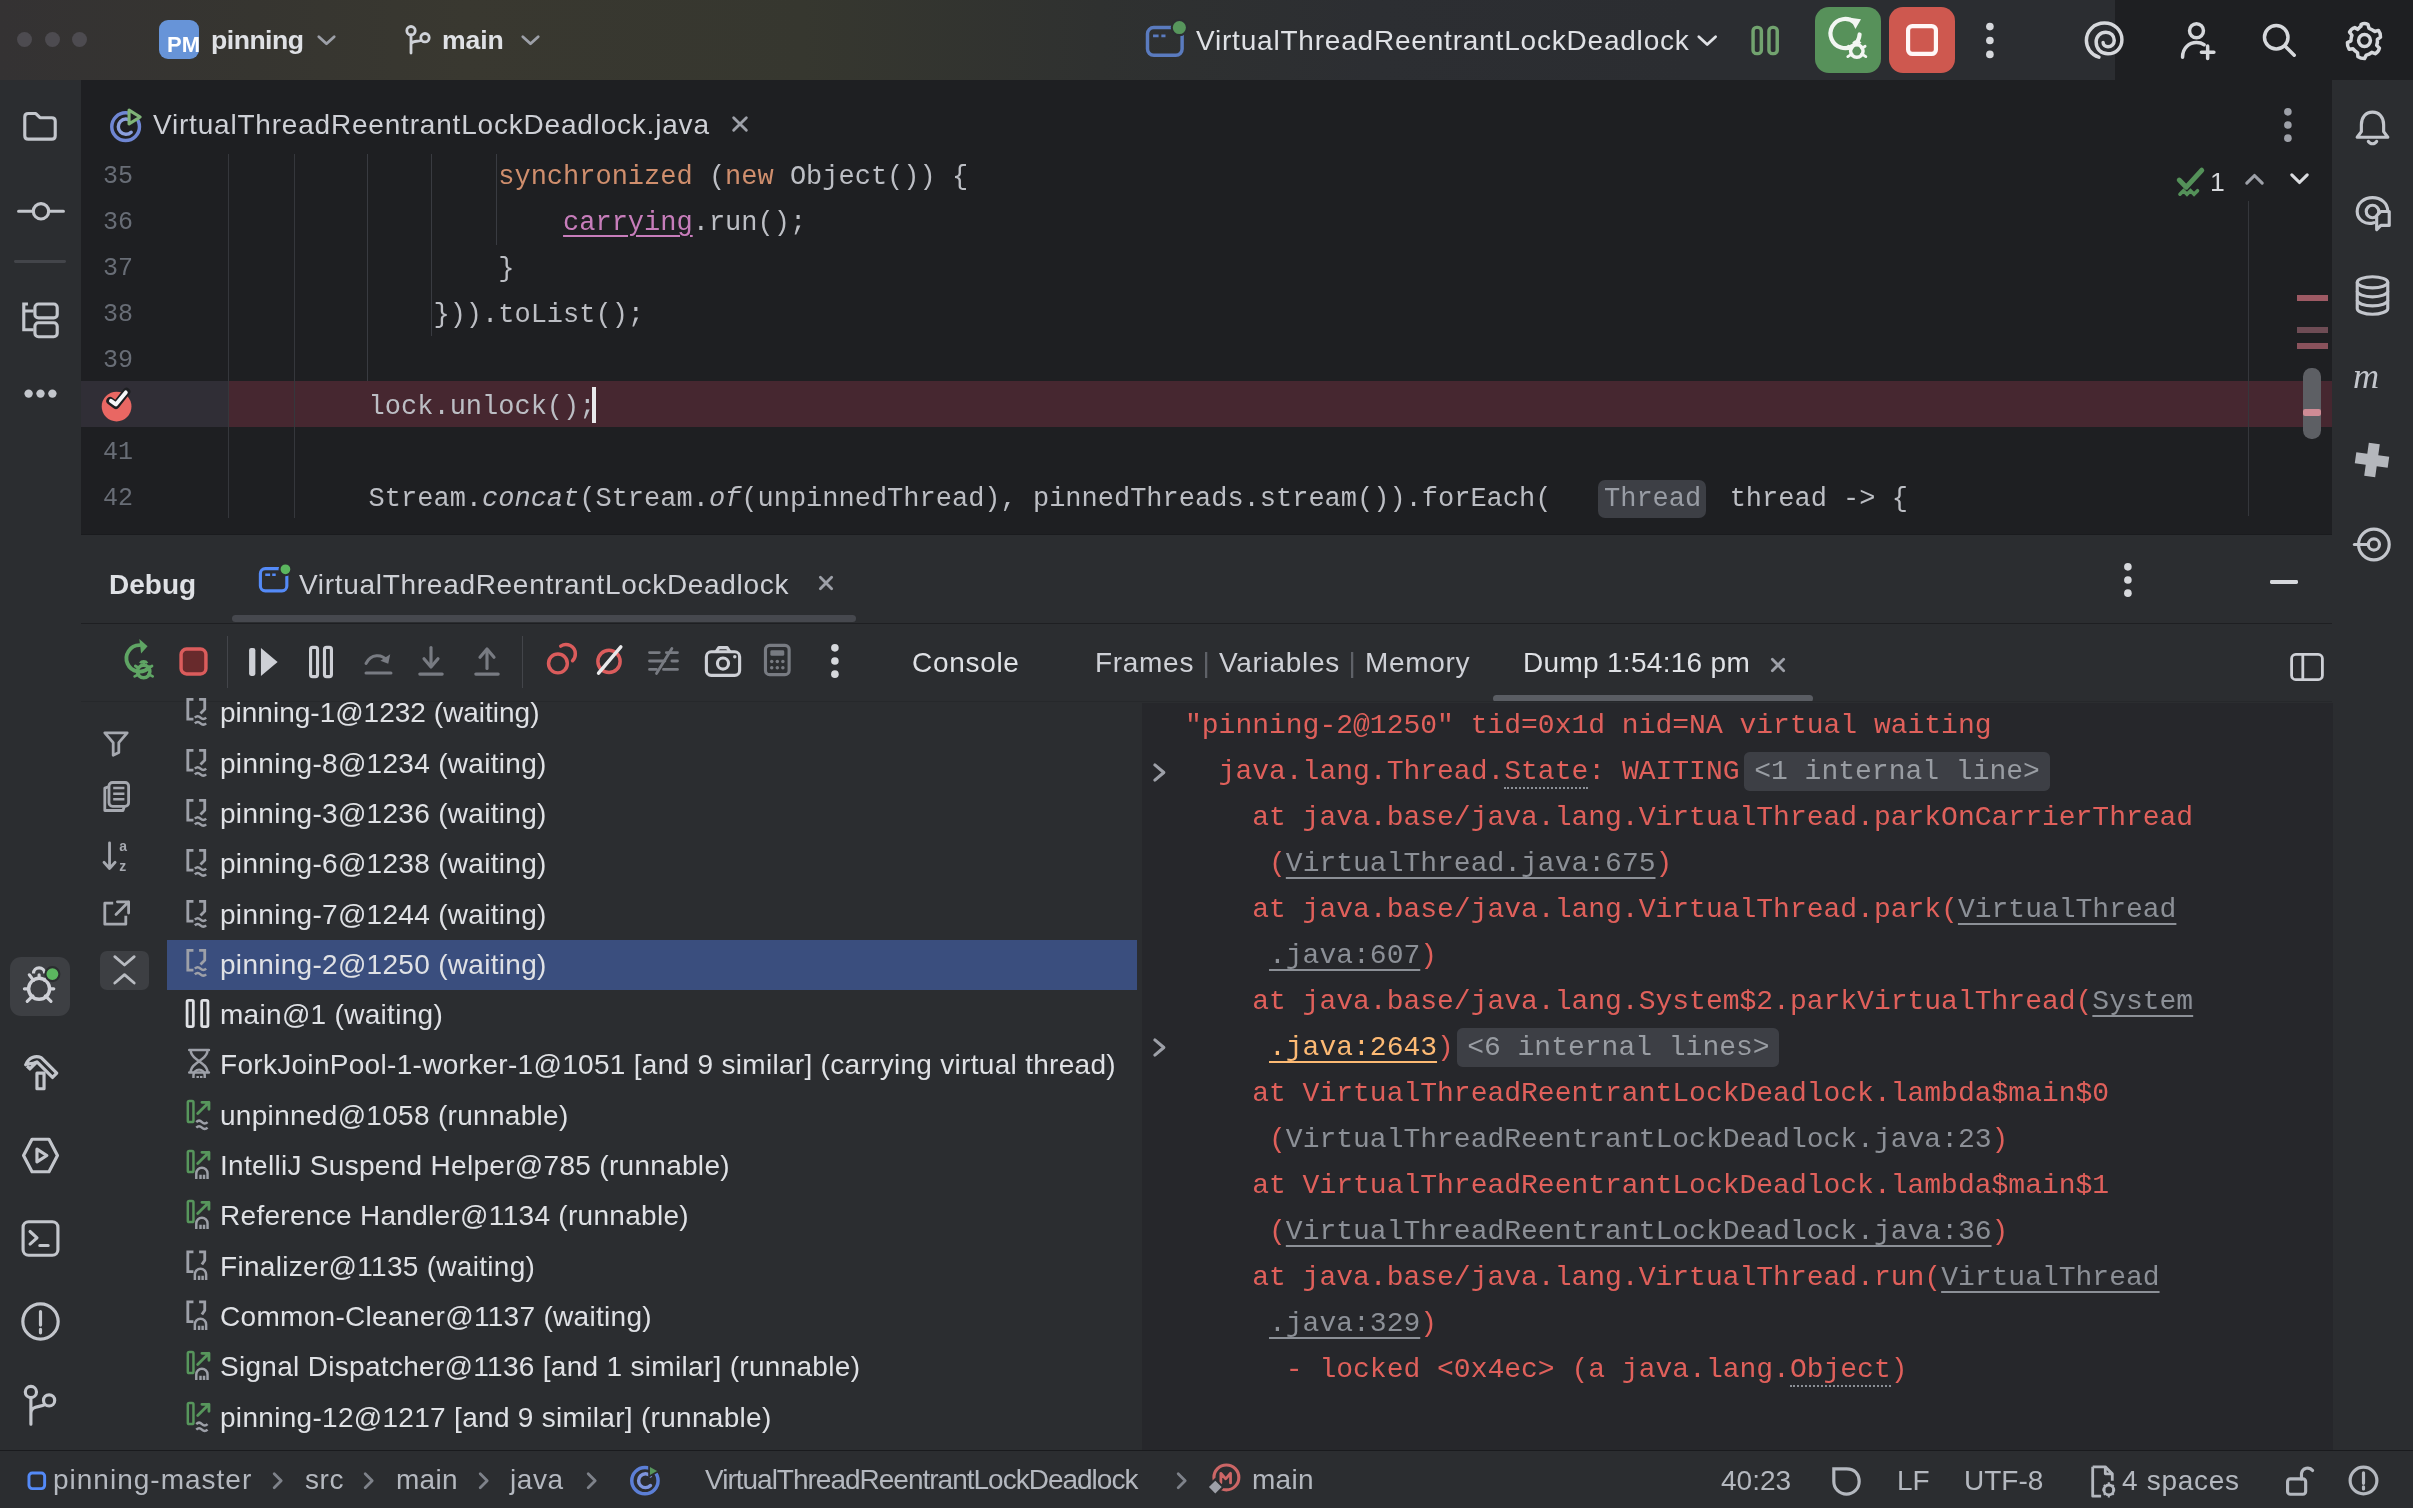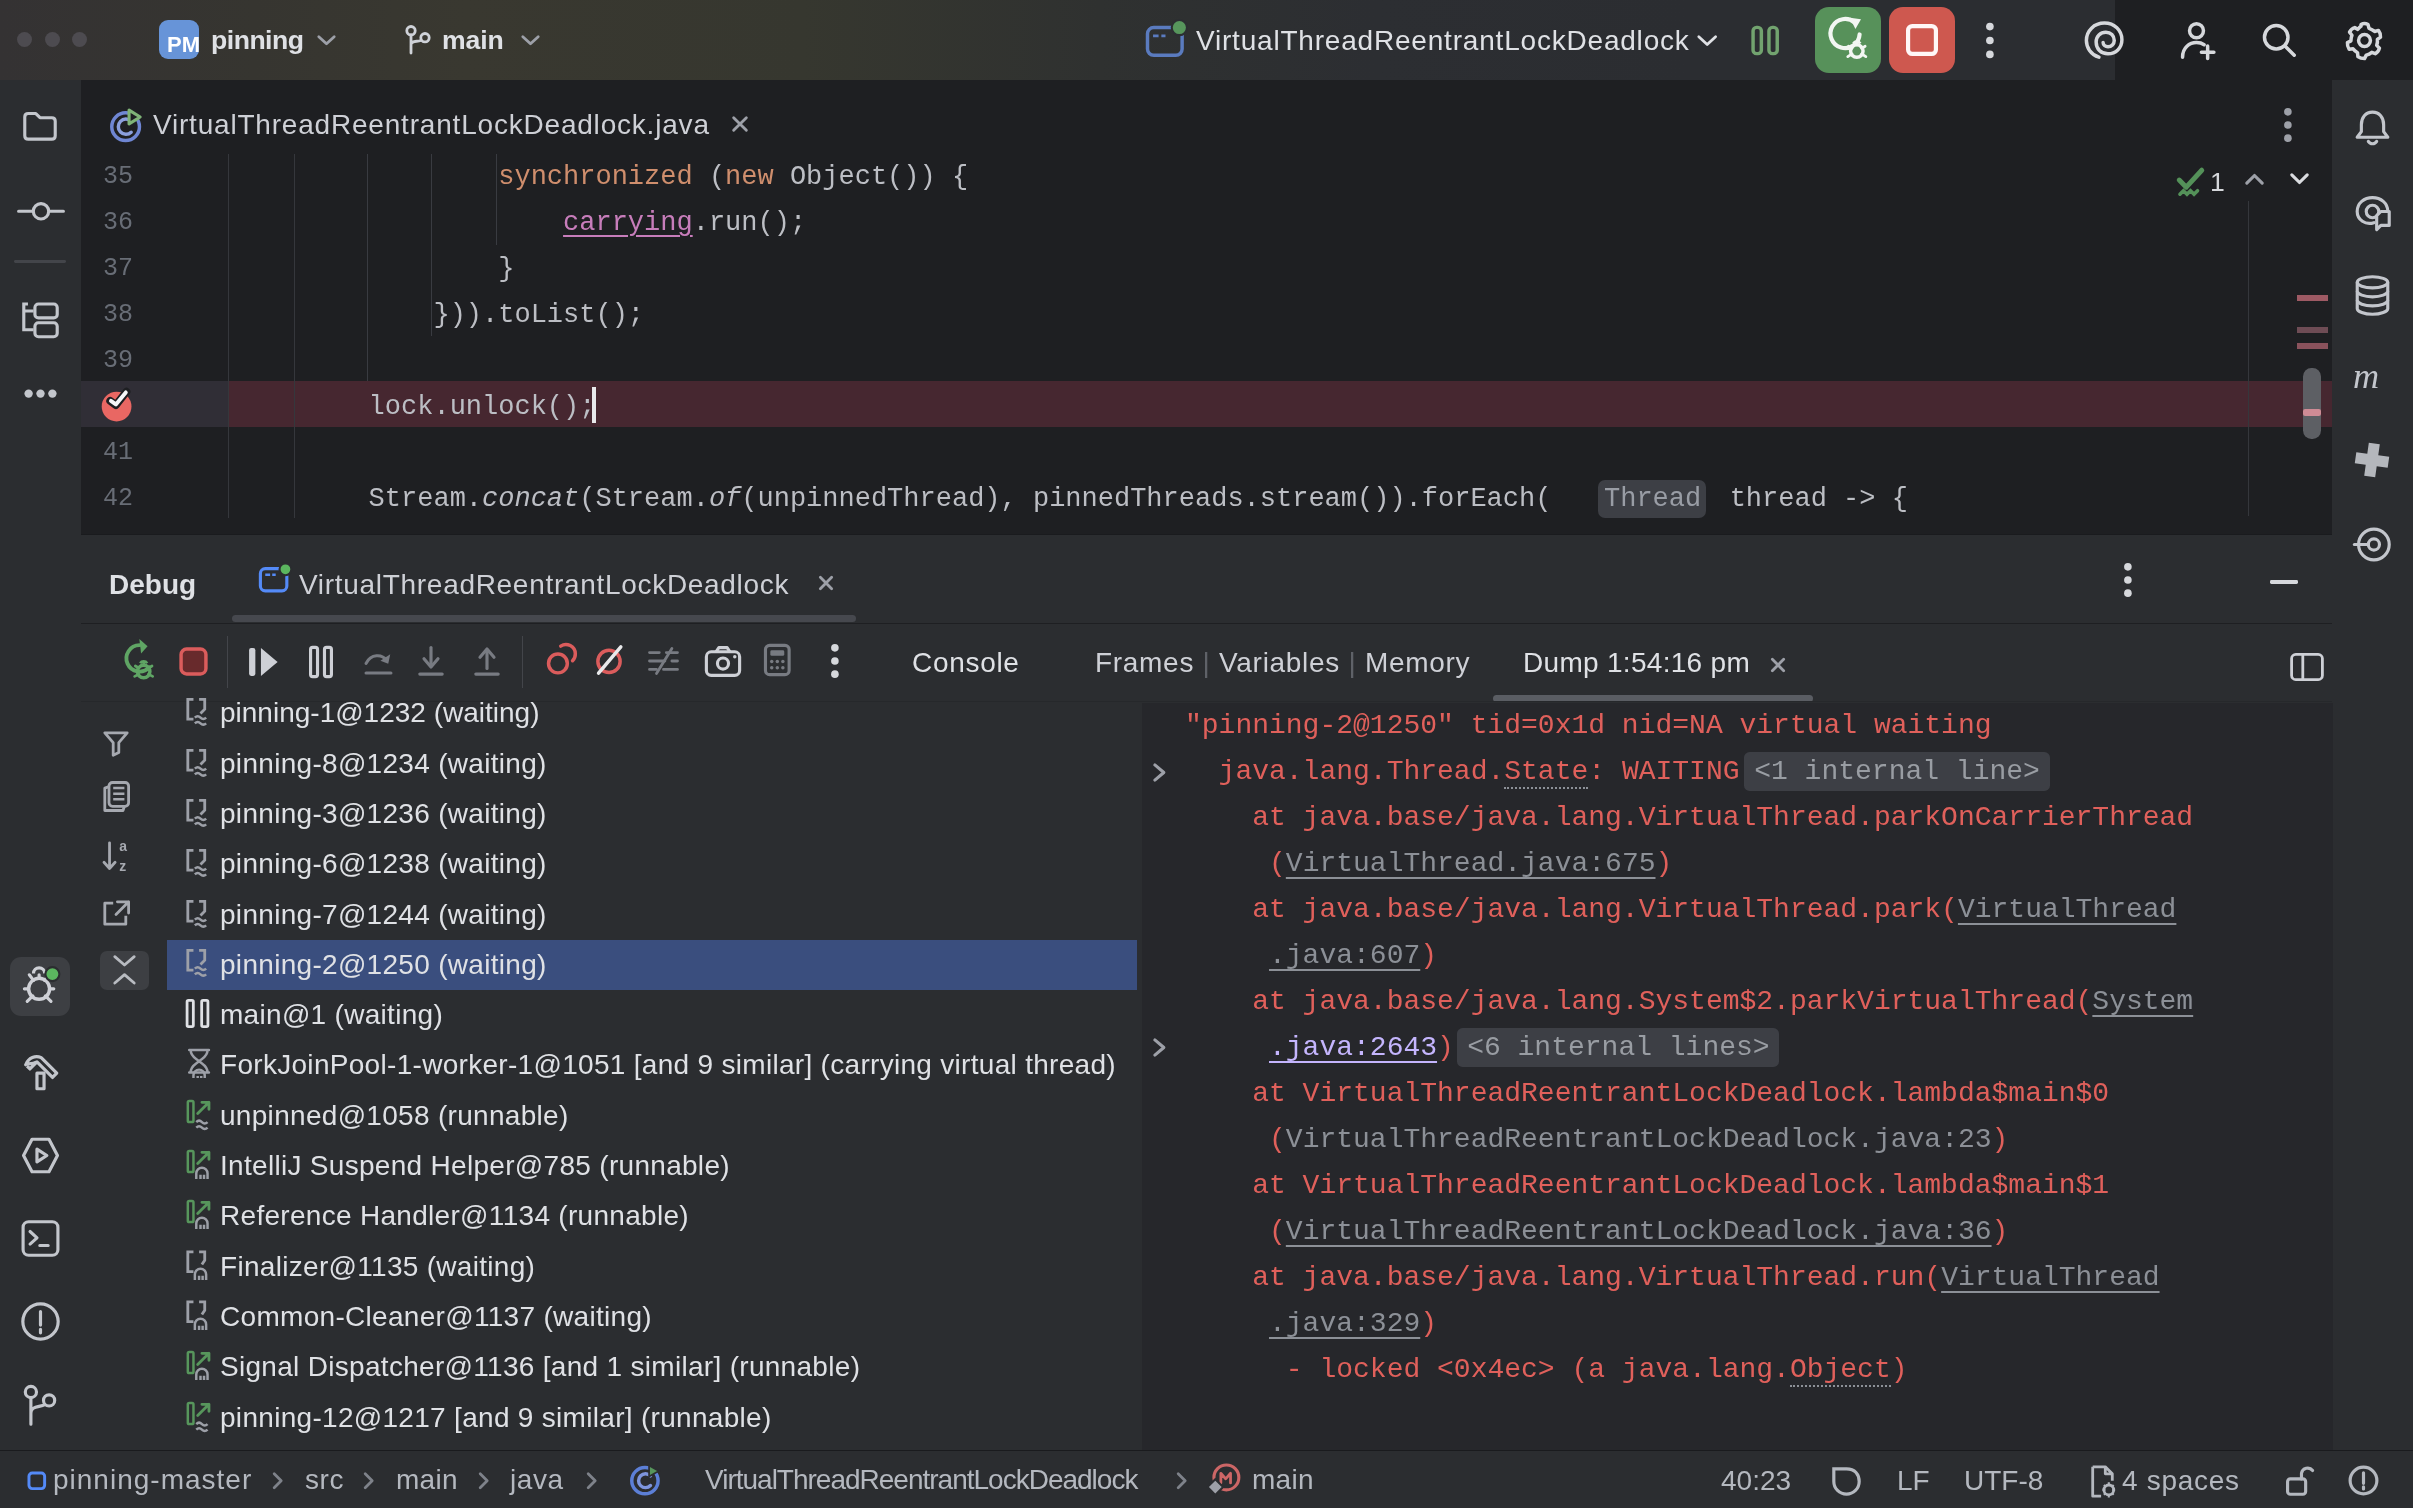--- a/index.html
+++ b/index.html
@@ -407,21 +407,21 @@
     <svg style="left:7.7px;top:334px" width="18" height="21" viewBox="0 0 26 30">
         <path d="M7 4 L20 15 L7 26" stroke="#9da0a8" stroke-width="4.5" fill="none" stroke-linecap="round" stroke-linejoin="round"></path>
       </svg>
     <div class="mono a" id="dump" style="left:43px;top:0px;font-size:28px;line-height:46px;color:#e0605b;white-space:pre">"pinning-2@1250" tid=0x1d nid=NA virtual waiting
   java.lang.Thread.<span style="border-bottom:2.1px dotted #8c9097">State</span>: WAITING<span style="background:#3d3f45;border-radius:5.6px;padding:4.2px 9.8px;margin-left:4.9px;color:#999da3">&lt;1 internal line&gt;</span>
     at java.base/java.lang.VirtualThread.parkOnCarrierThread
      (<span style="color:#8c9097;text-decoration:underline;text-underline-offset:5.6px">VirtualThread.java:675</span>)
     at java.base/java.lang.VirtualThread.park(<span style="color:#8c9097;text-decoration:underline;text-underline-offset:5.6px">VirtualThread</span>
      <span style="color:#8c9097;text-decoration:underline;text-underline-offset:5.6px">.java:607</span>)
     at java.base/java.lang.System$2.parkVirtualThread(<span style="color:#8c9097;text-decoration:underline;text-underline-offset:5.6px">System</span>
-     <span style="color:#c4b5fd;text-decoration:underline;text-underline-offset:5.6px">.java:2643</span>)<span style="background:#3d3f45;border-radius:5.6px;padding:4.2px 9.8px;margin-left:3.5px;color:#999da3">&lt;6 internal lines&gt;</span>
+     <span style="color:#fdba74;text-decoration:underline;text-underline-offset:5.6px">.java:2643</span>)<span style="background:#3d3f45;border-radius:5.6px;padding:4.2px 9.8px;margin-left:3.5px;color:#999da3">&lt;6 internal lines&gt;</span>
     at VirtualThreadReentrantLockDeadlock.lambda$main$0
      (<span style="color:#8c9097;text-underline-offset:5.6px">VirtualThreadReentrantLockDeadlock.java:23</span>)
     at VirtualThreadReentrantLockDeadlock.lambda$main$1
      (<span style="color:#8c9097;text-decoration:underline;text-underline-offset:5.6px">VirtualThreadReentrantLockDeadlock.java:36</span>)
     at java.base/java.lang.VirtualThread.run(<span style="color:#8c9097;text-decoration:underline;text-underline-offset:5.6px">VirtualThread</span>
      <span style="color:#8c9097;text-decoration:underline;text-underline-offset:5.6px">.java:329</span>)
       - locked &lt;0x4ec&gt; (a java.lang.<span style="border-bottom:2.1px dotted #8c9097">Object</span>)</div>
   </div>
 </div>
 

